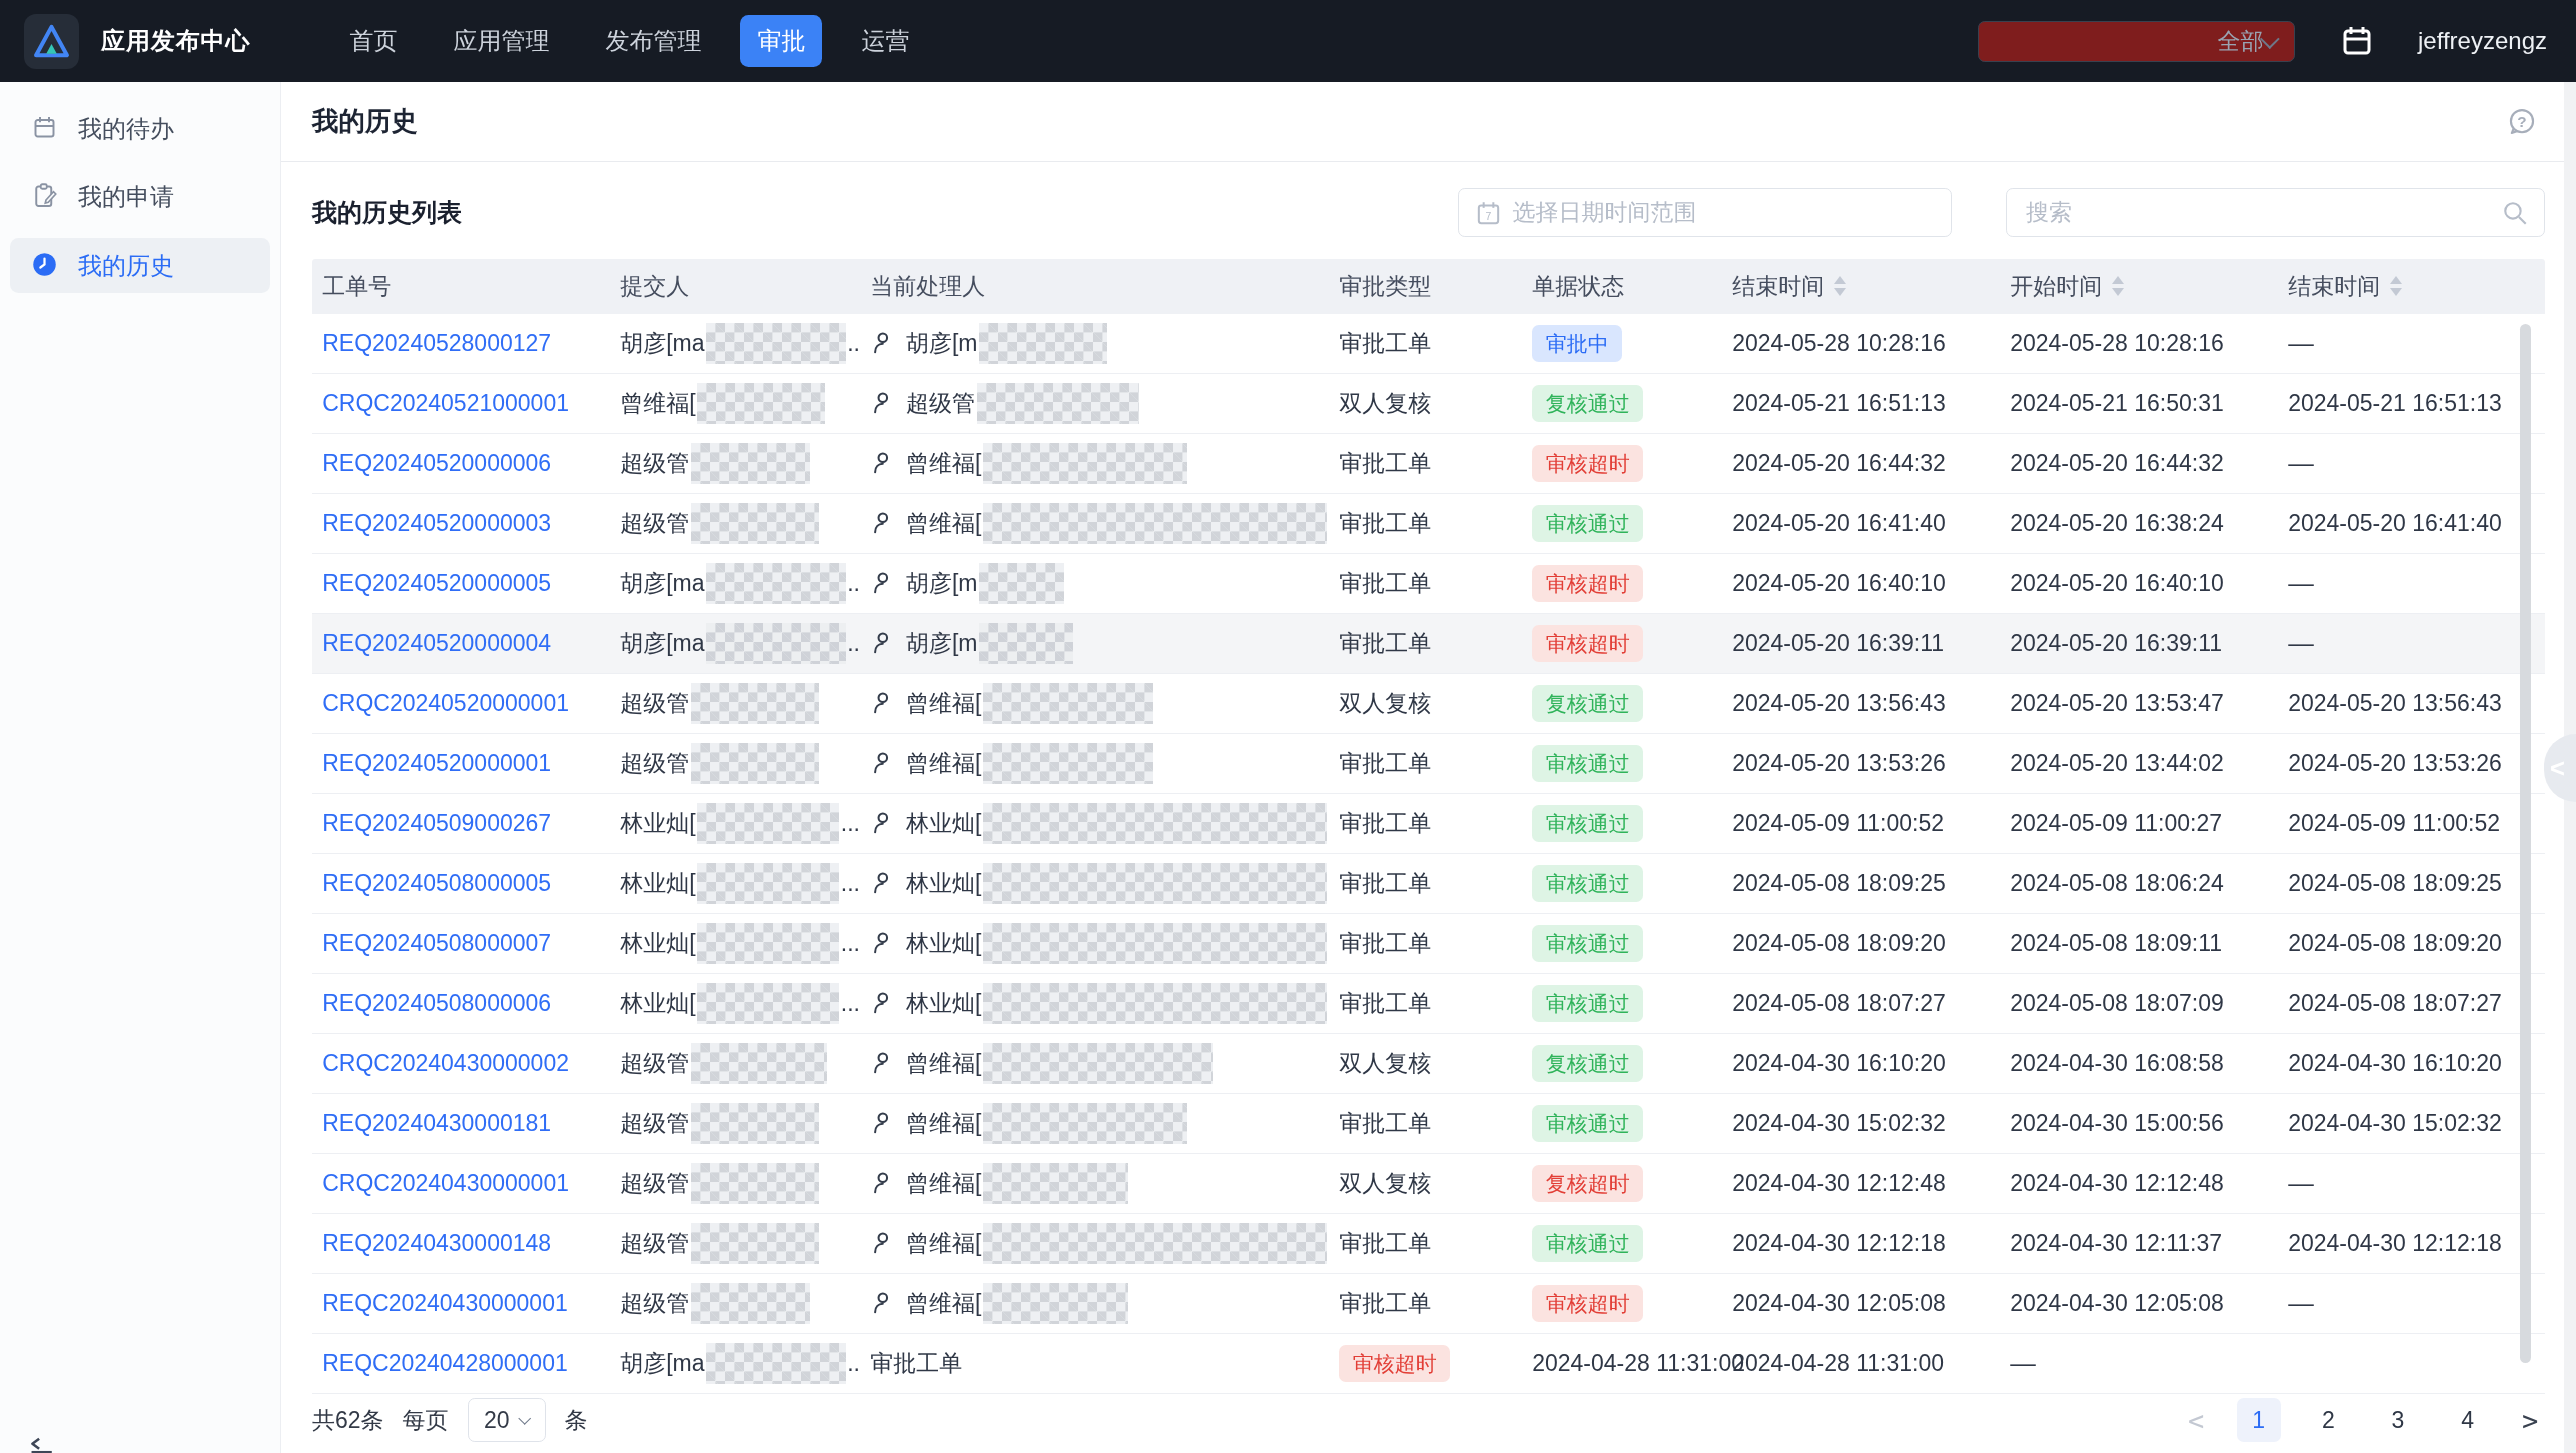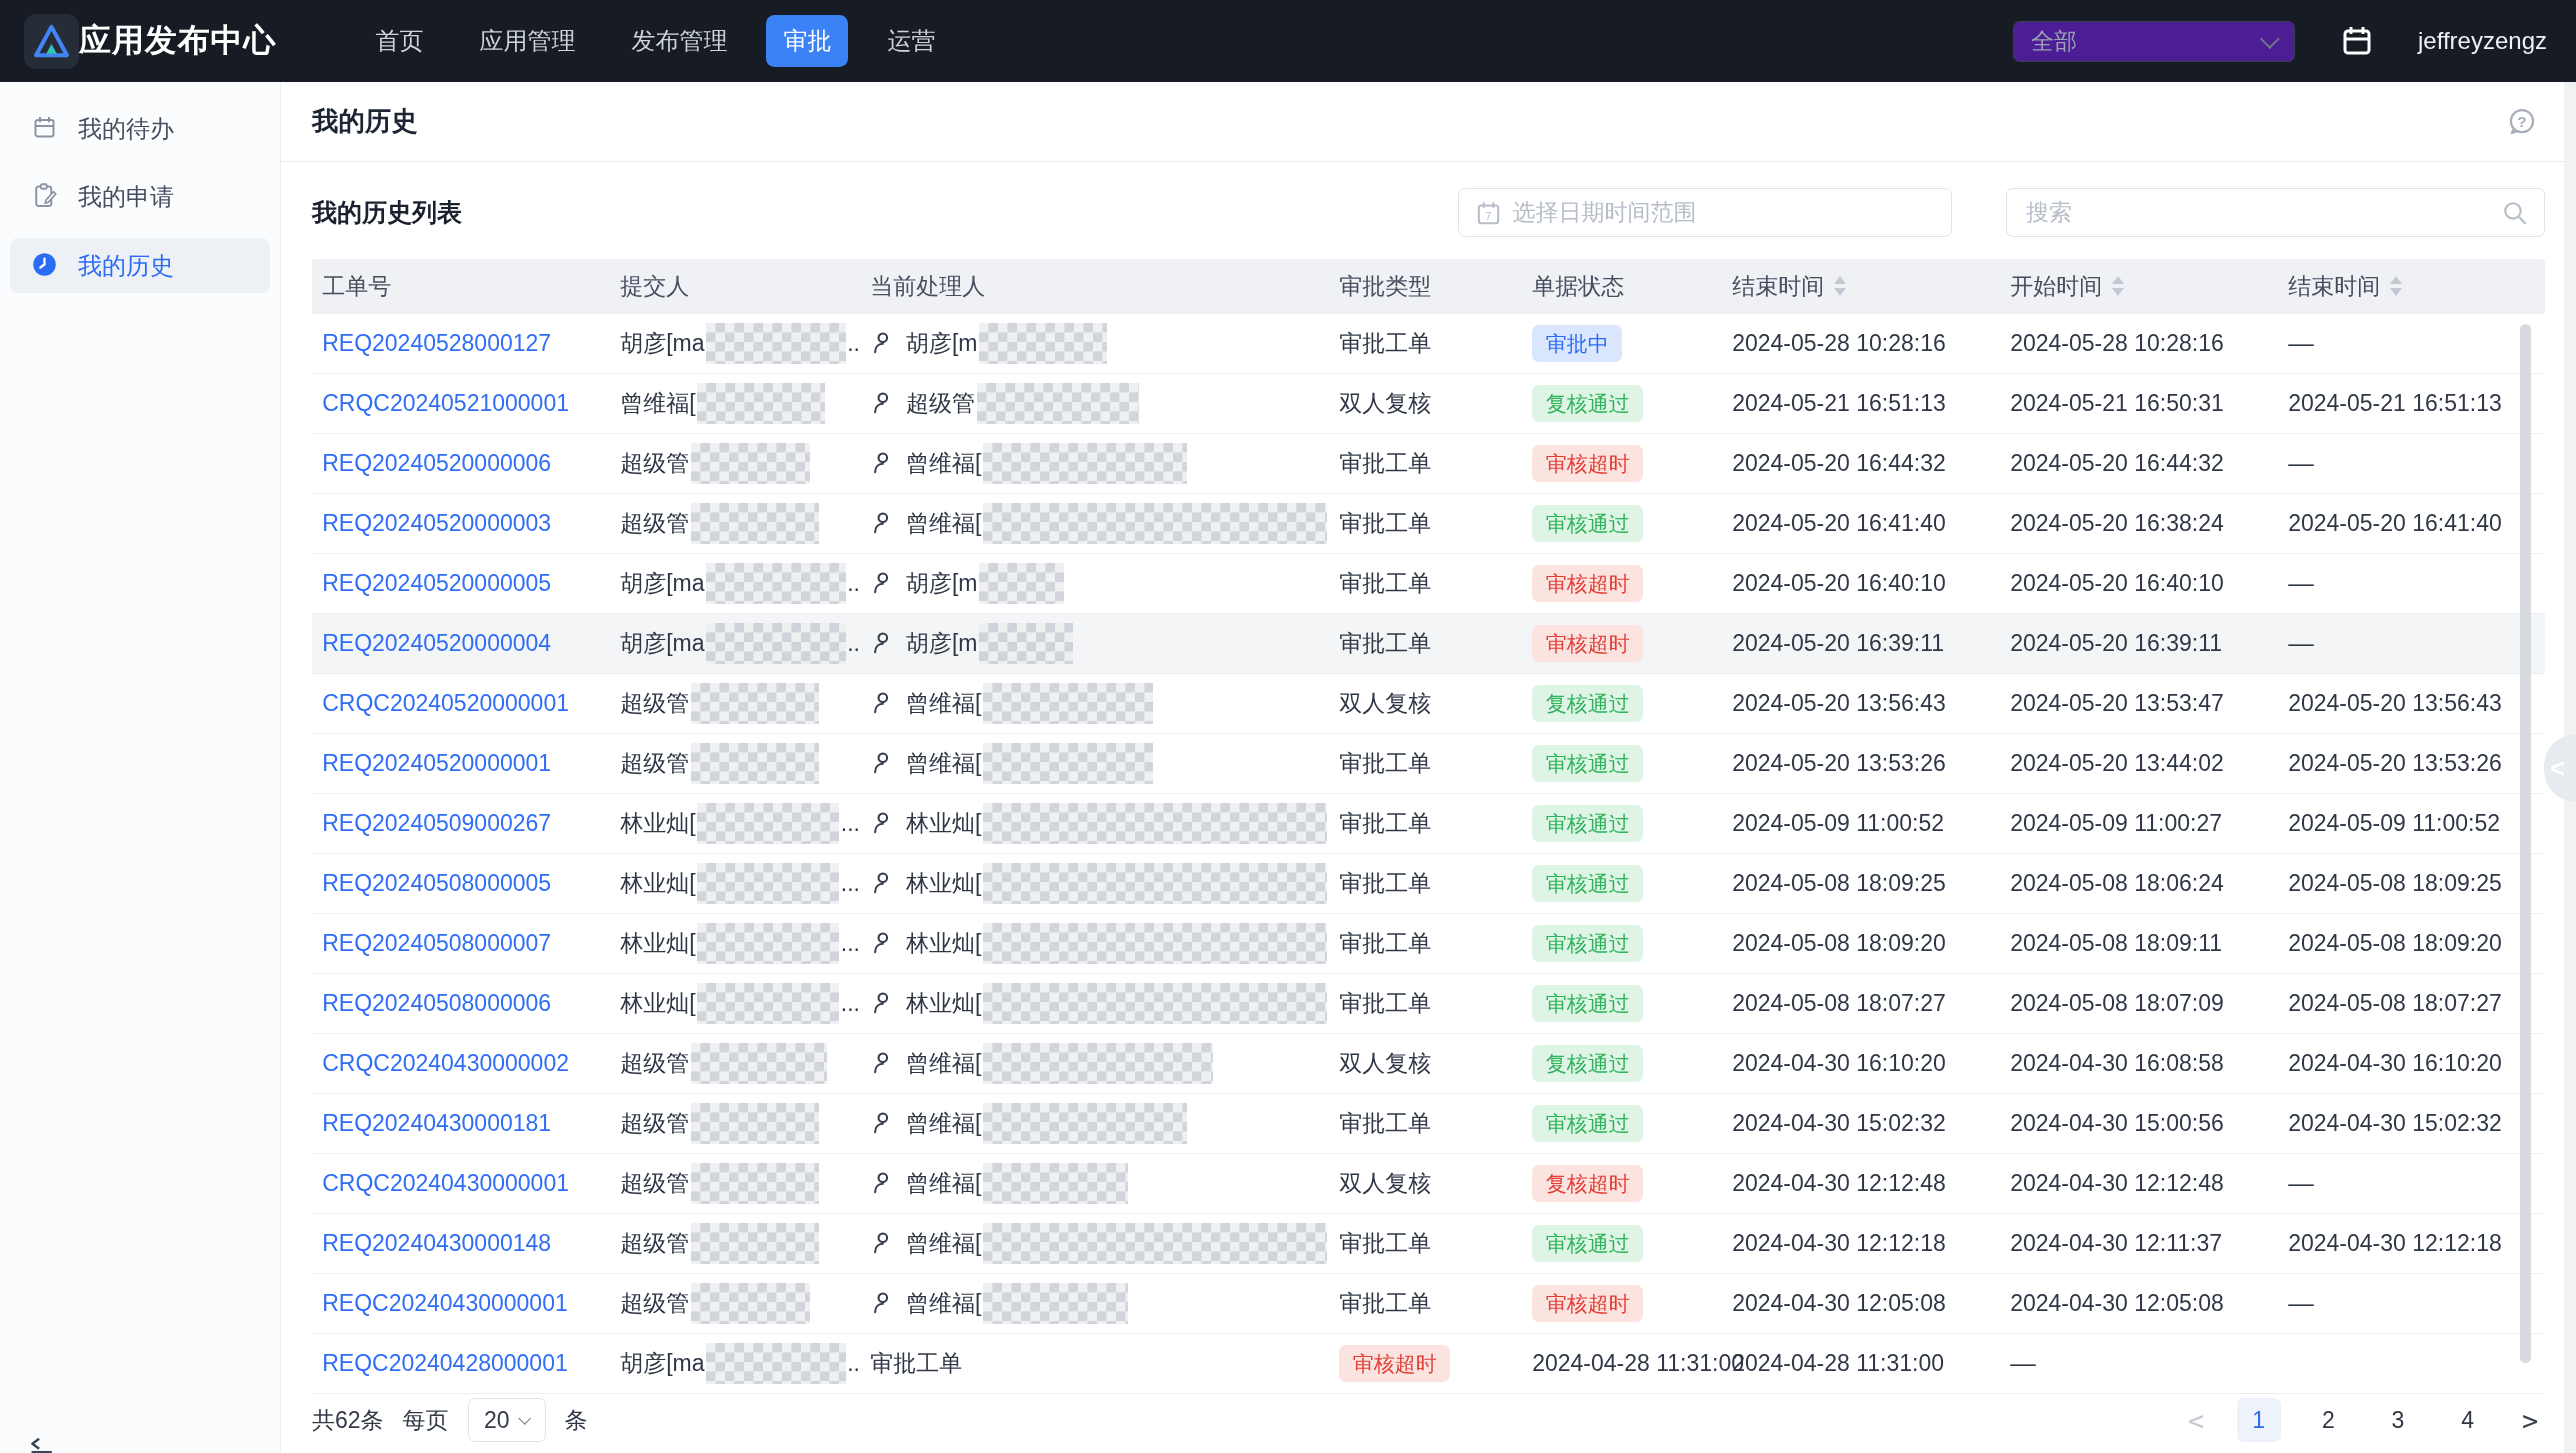--- a/index.html
+++ b/index.html
@@ -4,27 +4,27 @@
 <style>
   * { margin:0; padding:0; box-sizing:border-box; }
   html,body { width:2576px; height:1453px; overflow:hidden; background:#fff;
     font-family:"Liberation Sans","DejaVu Sans",sans-serif; }
 
   
   .navbar{position:absolute;left:0;top:0;width:2576px;height:82px;background:#161b24;
     display:flex;align-items:center;z-index:30;}
   .logo{width:55px;height:55px;border-radius:12px;background:#262d38;margin-left:24px;
     display:flex;align-items:center;justify-content:center;flex:0 0 auto;}
-  .app-title{color:#ffffff;font-size:32px;font-weight:700;letter-spacing:0.9px;}
+  .app-title{color:#ffffff;font-size:24px;font-weight:700;margin-left:22px;letter-spacing:0.9px;}
   .nav-menu{display:flex;align-items:center;gap:22px;margin-left:82px;}
   .nav-item{color:#cdd3dc;font-size:24px;padding:10.2px 17px;border-radius:8.5px;cursor:pointer;white-space:nowrap;}
   .nav-item.active{background:#3b82f6;color:#ffffff;}
   .nav-right{margin-left:auto;display:flex;align-items:center;margin-right:29px;}
-  .nav-select{width:282px;height:41px;background:#4c1d95;border:0.9px solid #39414f;border-radius:6.8px;
-    display:flex;align-items:center;padding:0 17px;cursor:pointer;}
+  .nav-select{width:317px;height:41px;background:#7f1d1d;border:0.9px solid #39414f;border-radius:6.8px;
+    display:flex;align-items:center;padding:0 17px;cursor:pointer;text-align:right;}
   .nav-select .val{color:#9aa4b2;font-size:23px;flex:1;}
   .chev{width:13.6px;height:13.6px;border-right:2.6px solid #6e7889;border-bottom:2.6px solid #6e7889;
     transform:rotate(45deg);margin-top:-5.1px;}
   .nav-cal{margin-left:44px;cursor:pointer;display:flex;}
   .nav-user{color:#eef1f5;font-size:24px;margin-left:43px;cursor:pointer;}
 
   
   .sidebar{position:absolute;left:0;top:82px;width:281px;height:1395px;background:#fbfcfd;
     border-right:0.9px solid #eceef2;padding:19px 10.2px;}
   .side-item{height:55px;border-radius:8.5px;display:flex;align-items:center;gap:20.4px;

